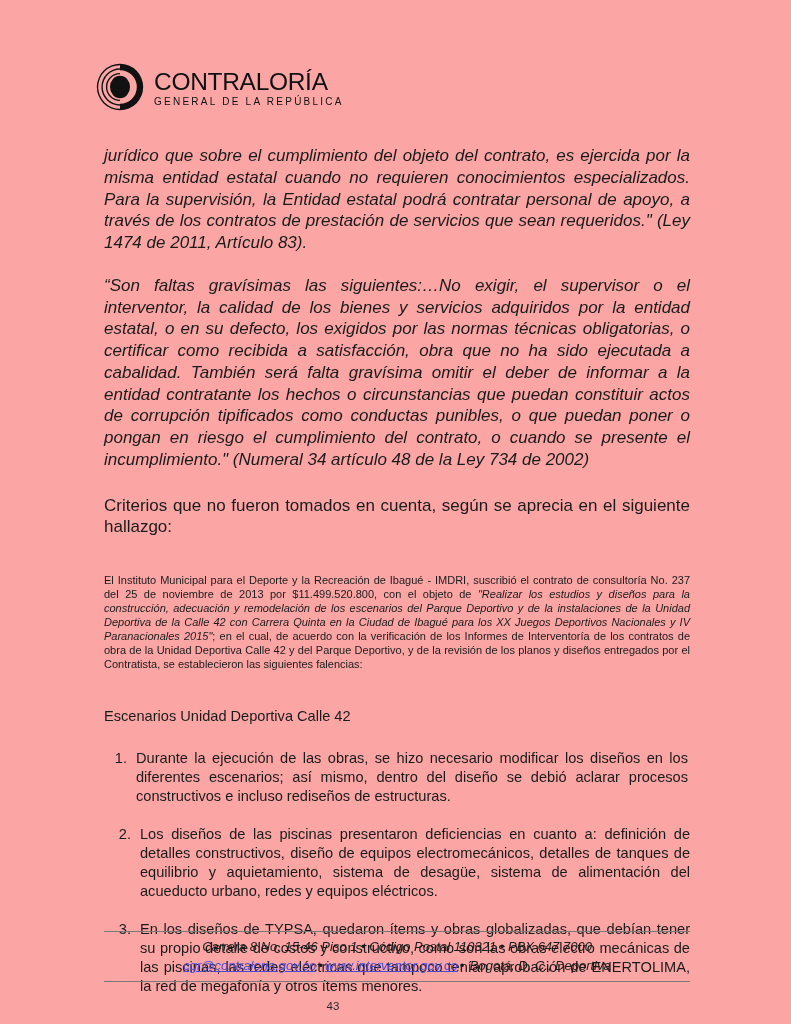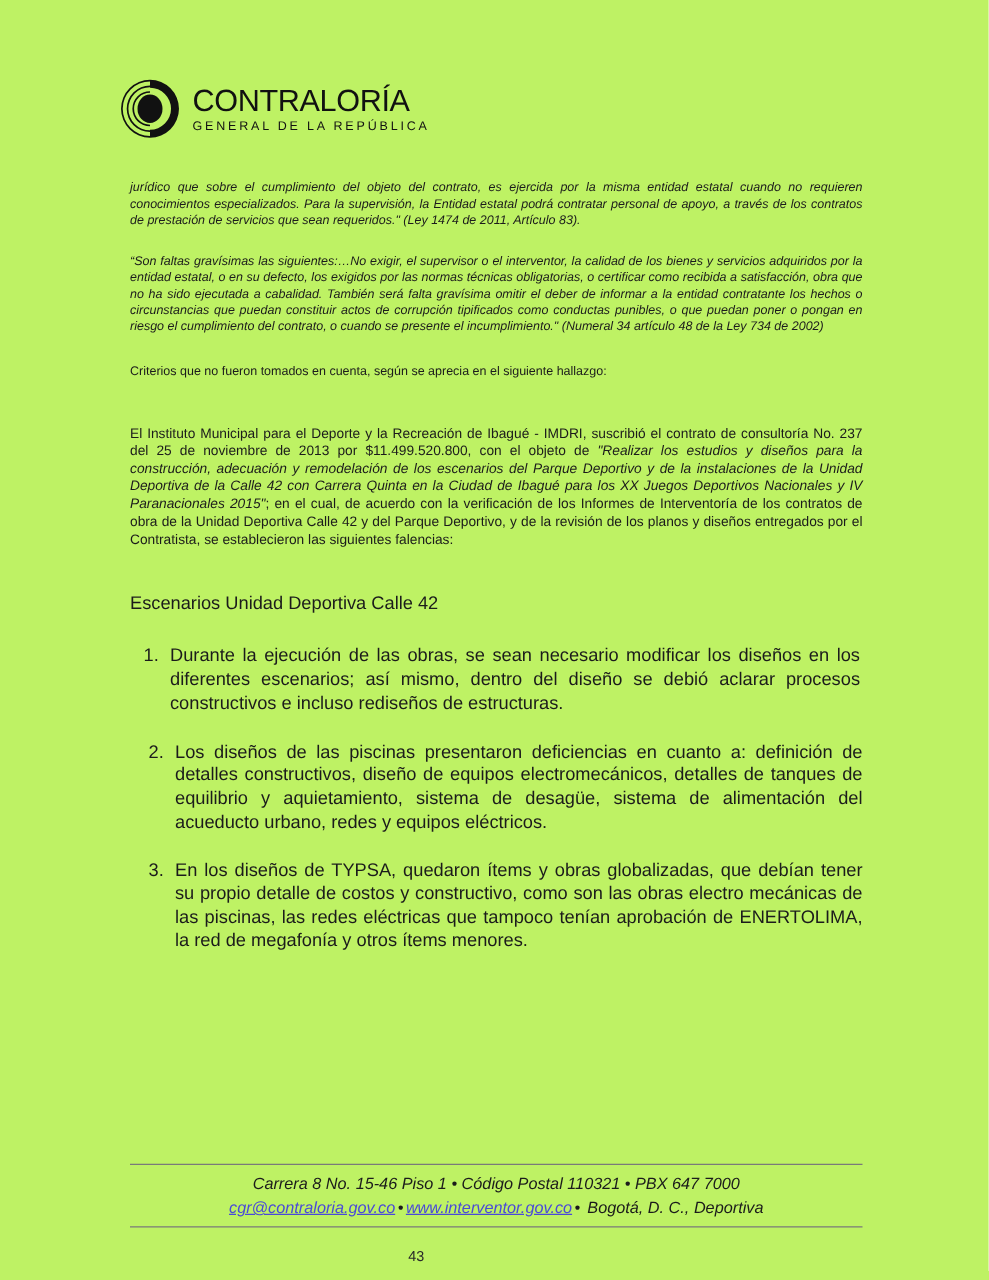--- a/index.html
+++ b/index.html
@@ -9,21 +9,21 @@
     background: #ffffff;
   }
   body {
     font-family: "Liberation Sans", sans-serif;
     color: #1a1a1a;
   }
   .page {
     position: relative;
     width: 791px;
     height: 1024px;
-    background: #bef264;
+    background: #fca5a5;
     box-sizing: border-box;
     overflow: hidden;
   }
 
   
   .header {
     position: absolute;
     left: 95px;
     top: 62px;
     display: flex;
@@ -63,21 +63,21 @@
 
   
   .content {
     position: absolute;
     left: 104px;
     top: 145px;
     width: 586px;
   }
   p.para {
     margin: 0;
-    font-size: 10px;
+    font-size: 17px;
     line-height: 1.28;
     text-align: justify;
     text-justify: inter-word;
     color: #1b1b1b;
   }
   p.ital {
     font-style: italic;
   }
   .gap-md { height: 21px; }
   .gap-lg { height: 24px; }
@@ -212,21 +212,21 @@
 
     <div class="gap-lg"></div>
 
     <p class="section-title">Escenarios Unidad Deportiva Calle 42</p>
 
     <div class="gap-lg"></div>
 
     <ol class="findings">
       <li class="ind-1">
         <span class="li-num">1.</span>
-        <span class="li-body">Durante la ejecución de las obras, se sean necesario modificar los diseños en los diferentes escenarios; así mismo, dentro del diseño se debió aclarar procesos constructivos e incluso rediseños de estructuras.</span>
+        <span class="li-body">Durante la ejecución de las obras, se hizo necesario modificar los diseños en los diferentes escenarios; así mismo, dentro del diseño se debió aclarar procesos constructivos e incluso rediseños de estructuras.</span>
       </li>
       <li class="ind-2">
         <span class="li-num">2.</span>
         <span class="li-body">Los diseños de las piscinas presentaron deficiencias en cuanto a: definición de detalles constructivos, diseño de equipos electromecánicos, detalles de tanques de equilibrio y aquietamiento, sistema de desagüe, sistema de alimentación del acueducto urbano, redes y equipos eléctricos.</span>
       </li>
       <li class="ind-3">
         <span class="li-num">3.</span>
         <span class="li-body">En los diseños de TYPSA, quedaron ítems y obras globalizadas, que debían tener su propio detalle de costos y constructivo, como son las obras electro mecánicas de las piscinas, las redes eléctricas que tampoco tenían aprobación de ENERTOLIMA, la red de megafonía y otros ítems menores.</span>
       </li>
     </ol>

